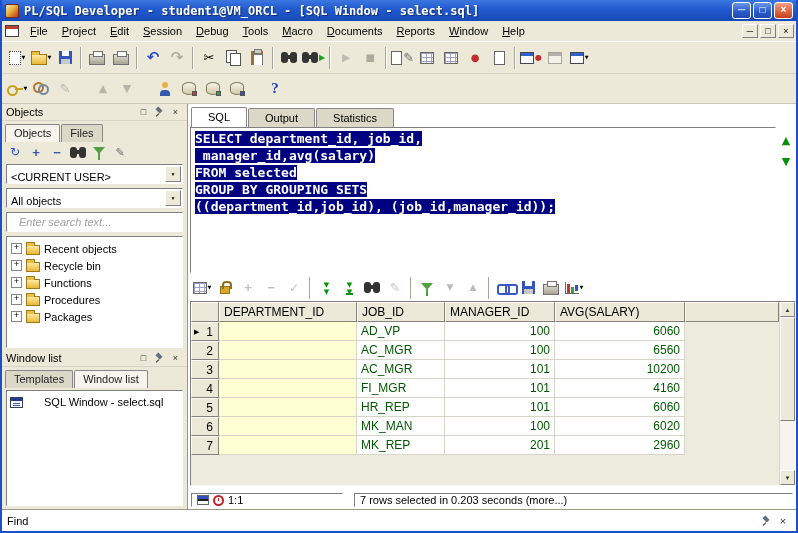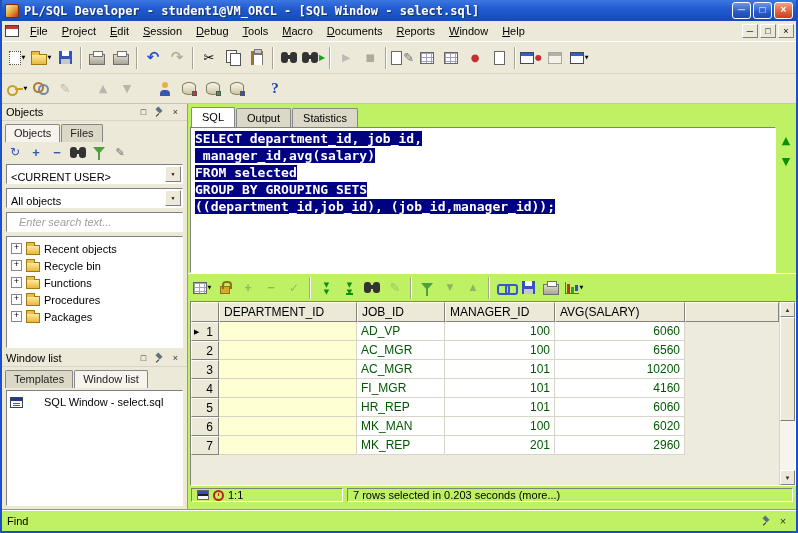--- a/index.html
+++ b/index.html
@@ -1,18 +1,18 @@
 <!DOCTYPE html>
 <html><head>
 <meta charset="utf-8">
 <style>
   * { box-sizing: border-box; margin: 0; padding: 0; }
   html,body { width:798px; height:533px; }
   body { font-family:"Liberation Sans",sans-serif; font-size:11px; color:#000; background:#ECE9D8; }
-  .window { width:798px; height:533px; display:flex; flex-direction:column; background:#bef264;
+  .window { width:798px; height:533px; display:flex; flex-direction:column; background:#ffffff;
             border:2px solid #1C50C8; border-top:none; overflow:hidden; }
 
   
   .titlebar { flex:0 0 21px; display:flex; align-items:center; padding:0 3px;
               background:linear-gradient(180deg,#3B77E0 0%,#2159CE 45%,#174AB8 100%); }
   .title-icon { width:14px; height:14px; border-radius:2px; flex:0 0 14px;
                 background:linear-gradient(135deg,#F5E9C8 0%,#E8B23C 45%,#C0311E 100%); border:1px solid #7A2A10; }
   .title-text { color:#fff; font:bold 12px "DejaVu Sans Mono",monospace; margin-left:5px; flex:1;
                 white-space:nowrap; overflow:hidden; text-shadow:1px 1px 1px rgba(0,0,0,.45); }
   .tb-btns { display:flex; gap:2px; }
@@ -137,21 +137,21 @@
   .searchbox input { border:none; outline:none; width:100%; font:11px "Liberation Sans",sans-serif; background:transparent; }
   .searchbox input::placeholder { color:#A0A0A0; font-style:italic; }
   .tree { flex:1; margin:2px 4px; border:1px solid; border-color:#808080 #fff #fff #808080; background:#fff; overflow:hidden; padding:3px 2px; min-height:0; }
   .titem { display:flex; align-items:center; height:17px; gap:4px; padding-left:2px; }
   .expander { width:11px; height:11px; border:1px solid #888; background:#fff; font:9px/9px "Liberation Mono",monospace; text-align:center; color:#000; flex:0 0 11px; }
   .wl-list { flex:0 0 116px; margin:2px 4px 3px; border:1px solid; border-color:#808080 #fff #fff #808080; background:#fff; padding:3px; }
   .wl-item { display:flex; align-items:center; gap:21px; height:16px; }
 
   
   .etabs { flex:0 0 23px; display:flex; align-items:flex-end; padding:3px 3px 0; }
-  .etab { padding:3px 10px; border:1px solid #888; border-bottom:none; border-radius:2px 2px 0 0; background:#DCD8C8; margin-right:1px; }
+  .etab { padding:3px 16px; border:1px solid #888; border-bottom:none; border-radius:2px 2px 0 0; background:#DCD8C8; margin-right:1px; }
   .etab.active { background:#FFFFFF; position:relative; z-index:2; padding-bottom:4px; }
   .editor-row { flex:0 0 146px; display:flex; min-height:0; }
   .editor { flex:1; background:#fff; border:1px solid; border-color:#808080 #fff #fff #808080; margin-left:2px;
             font:bold 13px/17px "DejaVu Sans Mono",monospace; padding:2px 4px; overflow:hidden; }
   .eline { white-space:pre; }
   .eline > span { background:#000080; color:#FFFFFF; }
   .navstrip { flex:0 0 20px; display:flex; flex-direction:column; align-items:center; padding-top:8px; gap:10px; }
 
   
   .res-toolbar { flex:0 0 28px; display:flex; align-items:center; gap:1px; padding:0 3px; border-top:1px solid #fff; }
@@ -173,21 +173,21 @@
   .gc.num { text-align:right; }
   .w-sel { flex:0 0 28px; } .w-c1 { flex:0 0 138px; } .w-c2 { flex:0 0 88px; } .w-c3 { flex:0 0 110px; } .w-c4 { flex:0 0 130px; }
   .marker { position:absolute; left:2px; top:5px; font-size:7px; color:#000; }
   .vscroll { flex:0 0 16px; display:flex; flex-direction:column; background:#F6F4EC; border-left:1px solid #D8D4C8; }
   .sb-btn { flex:0 0 15px; background:#ECE9D8; border:1px solid; border-color:#fff #808080 #808080 #fff;
             font-size:6px; display:flex; align-items:center; justify-content:center; color:#333; }
   .sb-track { flex:1; position:relative; }
   .sb-thumb { position:absolute; left:0; right:0; top:0; height:68%; background:#ECE9D8; border:1px solid; border-color:#fff #808080 #808080 #fff; }
 
   
-  .statusbar { flex:0 0 23px; display:flex; align-items:flex-start; gap:4px; padding:2px 3px; }
+  .statusbar { flex:0 0 23px; display:flex; align-items:flex-end; gap:11px; padding:2px 3px; }
   .st-cell { border:1px solid; border-color:#808080 #fff #fff #808080; display:flex; align-items:center; padding:0 5px; gap:4px; }
   .st-cell.pos { flex:0 0 152px; }
   .st-cell.msg { flex:1; }
   .findbar { flex:0 0 22px; display:flex; align-items:center; padding:0 5px; border-top:1px solid #9C9888; box-shadow:inset 0 1px 0 #fff; }
   .findbar .t { flex:1; }
   .fb-btn { width:16px; height:15px; display:flex; align-items:center; justify-content:center; color:#333; }
 </style>
 </head>
 <body>
 

